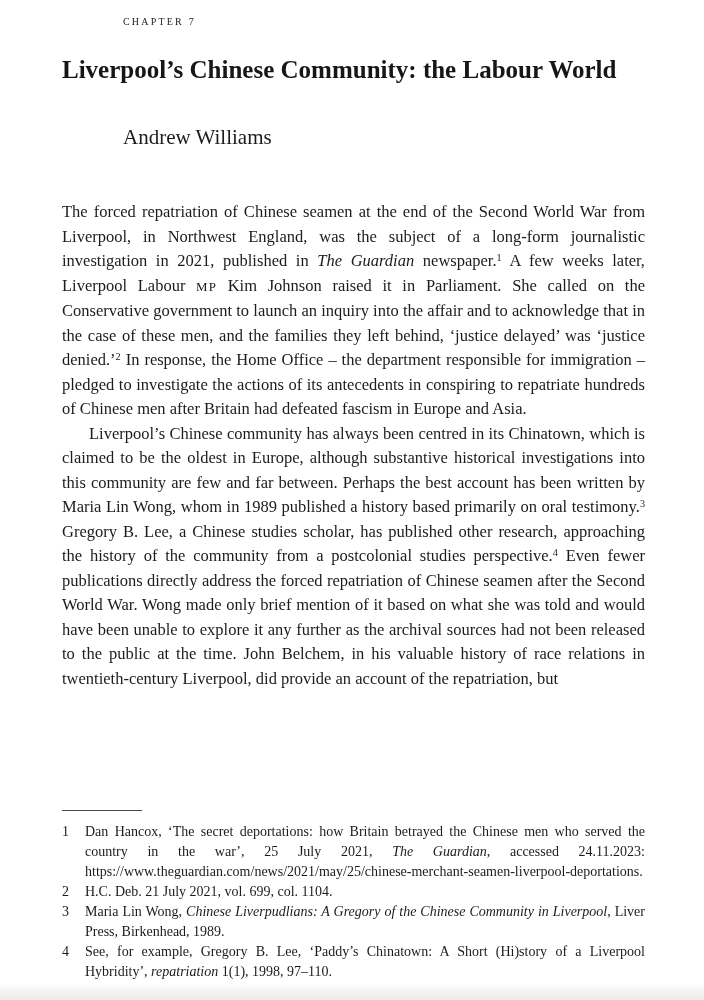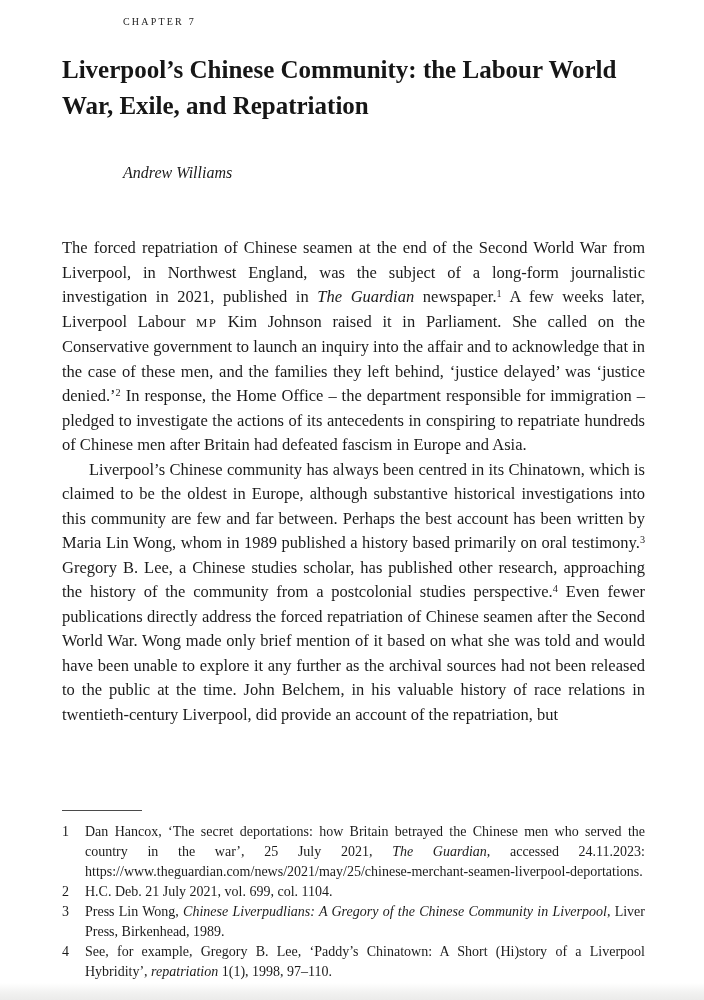--- a/index.html
+++ b/index.html
@@ -34,22 +34,21 @@
     line-height: 36px;
     color: #161616;
   }
   .title-line {
     display: block;
     white-space: nowrap;
   }
   .author {
     margin-top: 38px;
     margin-left: 61px;
-    font-style: italic;
-    font-size: 16px;
+    font-size: 21px;
     line-height: 22px;
   }
   .body-text {
     margin-top: 52px;
     font-size: 16.5px;
     line-height: 24.5px;
     text-align: justify;
   }
   .para { margin: 0; }
   .para.indent { text-indent: 27px; }
@@ -99,21 +98,20 @@
 </style>
 </head>
 <body>
 
 <div class="page">
 
   <div class="chapter-label">CHAPTER 7</div>
 
   <h1 class="title">
     <span class="title-line">Liverpool’s Chinese Community: the Labour World</span>
-    <span class="title-line">War, Exile, and Repatriation</span>
   </h1>
 
   <div class="author">Andrew Williams</div>
 
   <div class="body-text">
     <p class="para"><span>The forced repatriation of Chinese seamen at the end of the Second World War from Liverpool, in Northwest England, was the subject of a long-form journalistic investigation in 2021, published in </span><em>The Guardian</em><span> newspaper.</span><sup class="fnref">1</sup><span> A few weeks later, Liverpool Labour </span><span class="sc">MP</span><span> Kim Johnson raised it in Parliament. She called on the Conservative government to launch an inquiry into the affair and to acknowledge that in the case of these men, and the families they left behind, ‘justice delayed’ was ‘justice denied.’</span><sup class="fnref">2</sup><span> In response, the Home Office – the department responsible for immigration – pledged to investigate the actions of its antecedents in conspiring to repatriate hundreds of Chinese men after Britain had defeated fascism in Europe and Asia.</span></p>
     <p class="para indent"><span>Liverpool’s Chinese community has always been centred in its Chinatown, which is claimed to be the oldest in Europe, although substantive historical investigations into this community are few and far between. Perhaps the best account has been written by Maria Lin Wong, whom in 1989 published a history based primarily on oral testimony.</span><sup class="fnref">3</sup><span> Gregory B. Lee, a Chinese studies scholar, has published other research, approaching the history of the community from a postcolonial studies perspective.</span><sup class="fnref">4</sup><span> Even fewer publications directly address the forced repatriation of Chinese seamen after the Second World War. Wong made only brief mention of it based on what she was told and would have been unable to explore it any further as the archival sources had not been released to the public at the time. John Belchem, in his valuable history of race relations in twentieth-century Liverpool, did provide an account of the repatriation, but</span></p>
   </div>
 
   <div class="footnotes">
@@ -124,21 +122,21 @@
       <span class="fn-text"><span>Dan Hancox, ‘The secret deportations: how Britain betrayed the Chinese men who served the country in the war’, 25 July 2021, </span><em>The Guardian</em><span>, accessed 24.11.2023: https://www.theguardian.com/news/2021/may/25/chinese-merchant-seamen-liverpool-deportations.</span></span>
     </div>
 
     <div class="footnote">
       <span class="fn-num">2</span>
       <span class="fn-text"><span>H.C. Deb. 21 July 2021, vol. 699, col. 1104.</span></span>
     </div>
 
     <div class="footnote">
       <span class="fn-num">3</span>
-      <span class="fn-text"><span>Press Lin Wong, </span><em>Chinese Liverpudlians: A Gregory of the Chinese Community in Liverpool</em><span>, Liver Press, Birkenhead, 1989.</span></span>
+      <span class="fn-text"><span>Maria Lin Wong, </span><em>Chinese Liverpudlians: A Gregory of the Chinese Community in Liverpool</em><span>, Liver Press, Birkenhead, 1989.</span></span>
     </div>
 
     <div class="footnote">
       <span class="fn-num">4</span>
       <span class="fn-text"><span>See, for example, Gregory B. Lee, ‘Paddy’s Chinatown: A Short (Hi)story of a Liverpool Hybridity’, </span><em>repatriation</em><span> 1(1), 1998, 97–110.</span></span>
     </div>
   </div>
 
   <div class="page-edge"></div>
 </div>

